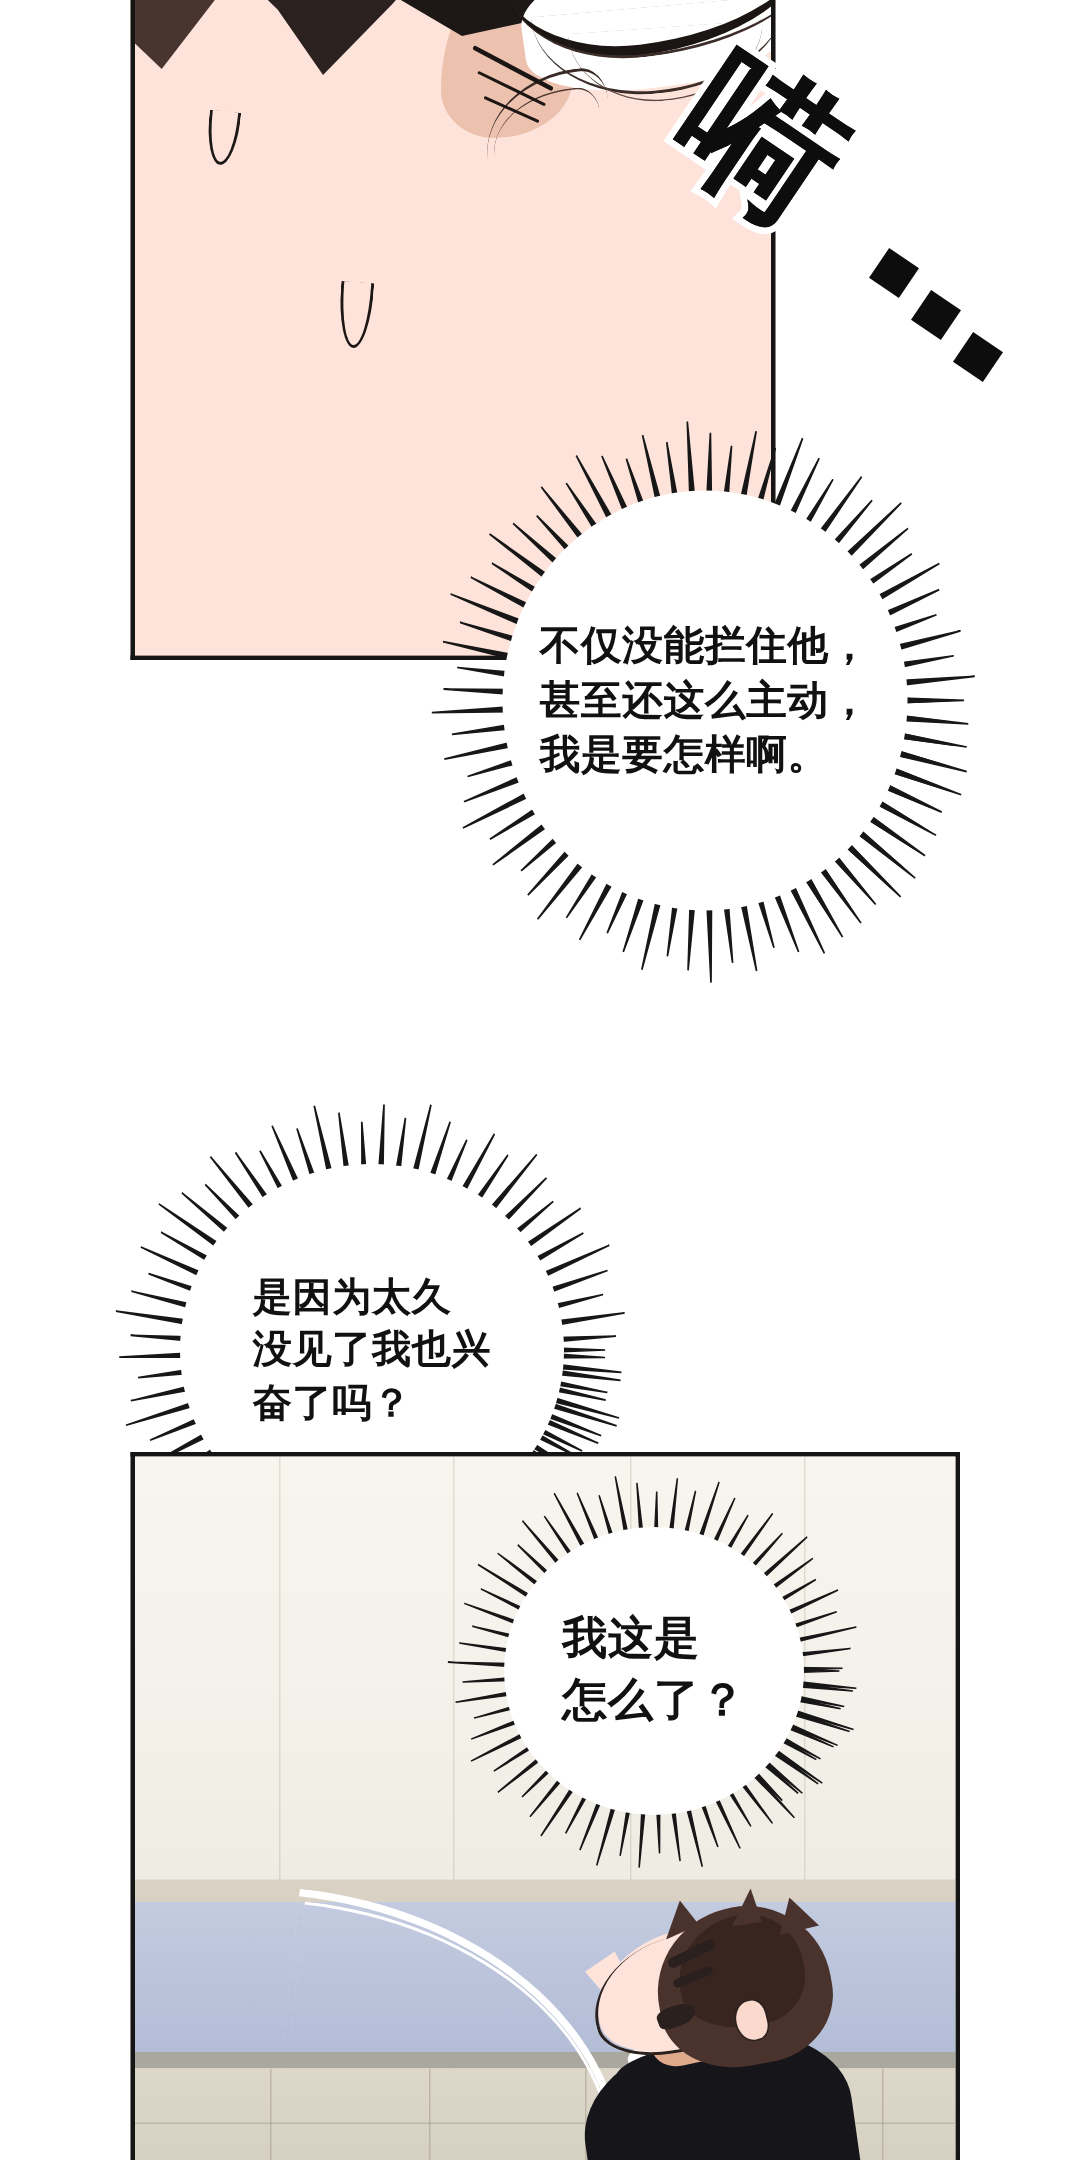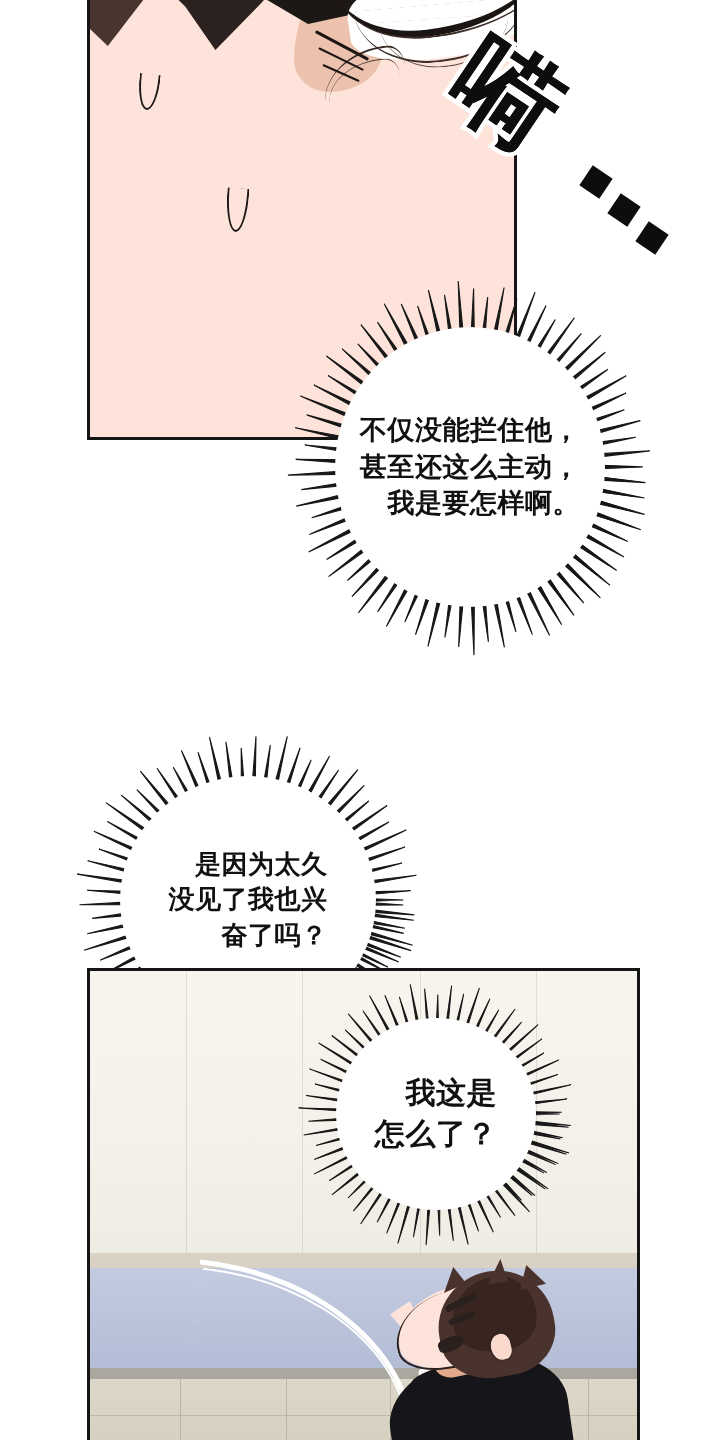--- a/index.html
+++ b/index.html
@@ -417,21 +417,21 @@
   .bubble-text {
     position: absolute;
     left: 0;
     top: 0;
     width: 100%;
     height: 100%;
     display: flex;
     flex-direction: column;
     align-items: center;
     justify-content: center;
-    text-align: right;
+    text-align: left;
     color: #111111;
     font-weight: bold;
     letter-spacing: 0.02em;
     white-space: pre;
     line-height: 1.36;
   }
 
   #bubble-1 { left: 292px; top: 283px; width: 356px; height: 368px; }
   #bubble-1 .bubble-text { font-size: 27px; }
 

